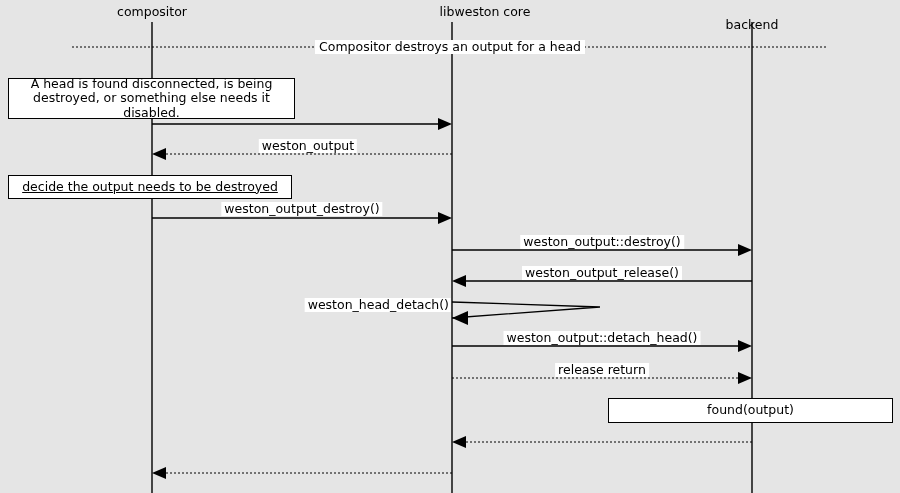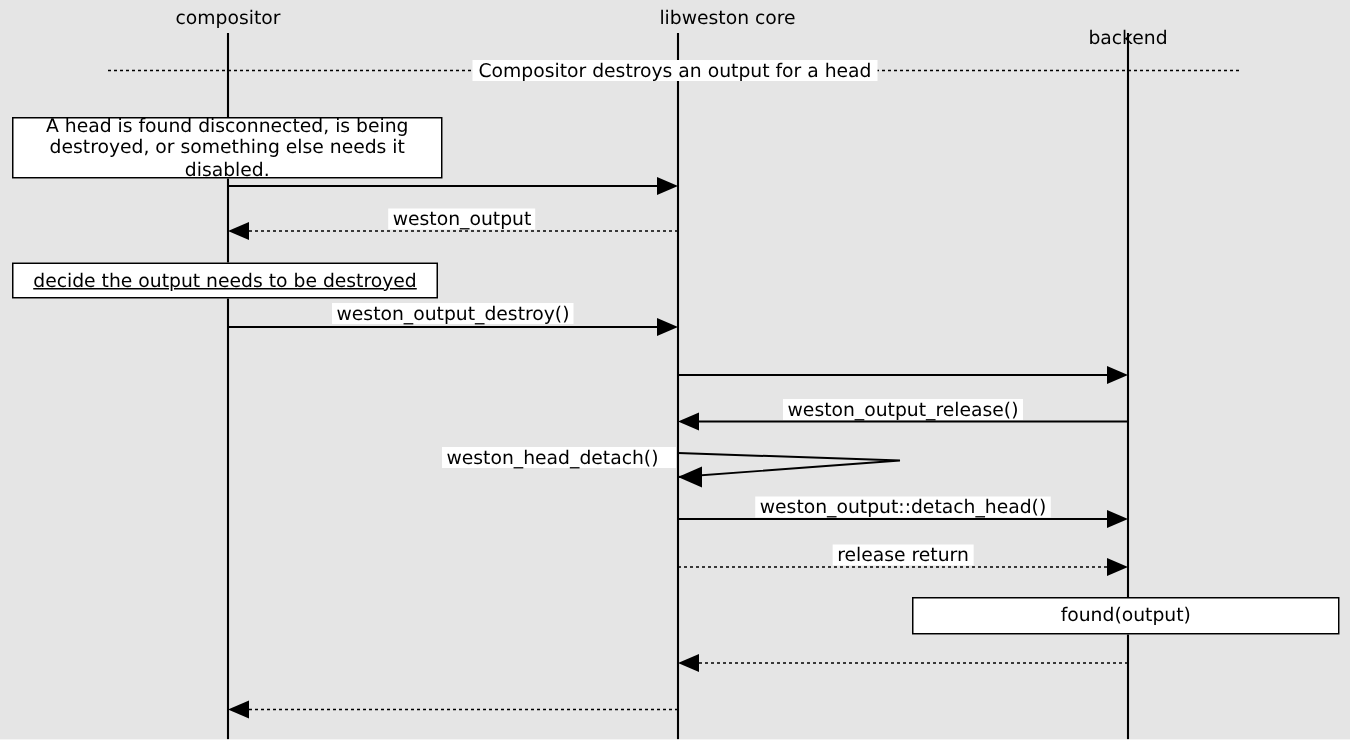--- a/index.html
+++ b/index.html
@@ -40,21 +40,21 @@
     line-height: 14px;
     white-space: nowrap;
     text-align: center;
     transform: translateX(-50%);
     background: #ffffff;
     padding: 0 3px;
     color: #000;
   }
   .msg-label.right-anchor {
     transform: translateX(-100%);
-    padding-right: 12px;
+    padding-right: 2px;
   }
   .note-box {
     position: absolute;
     box-sizing: border-box;
     border: 1px solid #000000;
     background: #ffffff;
     display: flex;
     align-items: center;
     justify-content: center;
     text-align: center;
@@ -149,20 +149,21 @@
 
   <div class="note-box" style="left:8px; top:175px; width:284px; height:24px;text-decoration:underline;">decide the output needs to be destroyed</div>
 
   <div class="note-box" style="left:608px; top:398px; width:285px; height:25px;">found(output)</div>
 
 
   <div class="msg-label" style="left:308px; top:139px;">weston_output</div>
 
   <div class="msg-label" style="left:302px; top:202px;">weston_output_destroy()</div>
 
+  <div class="msg-label" style="left:602px; top:235px;">weston_output::destroy()</div>
 
   <div class="msg-label" style="left:602px; top:266px;">weston_output_release()</div>
 
   <div class="msg-label right-anchor" style="left:451px; top:298px;">weston_head_detach()</div>
 
   <div class="msg-label" style="left:602px; top:331px;">weston_output::detach_head()</div>
 
   <div class="msg-label" style="left:602px; top:363px;">release return</div>
 
 </div>

